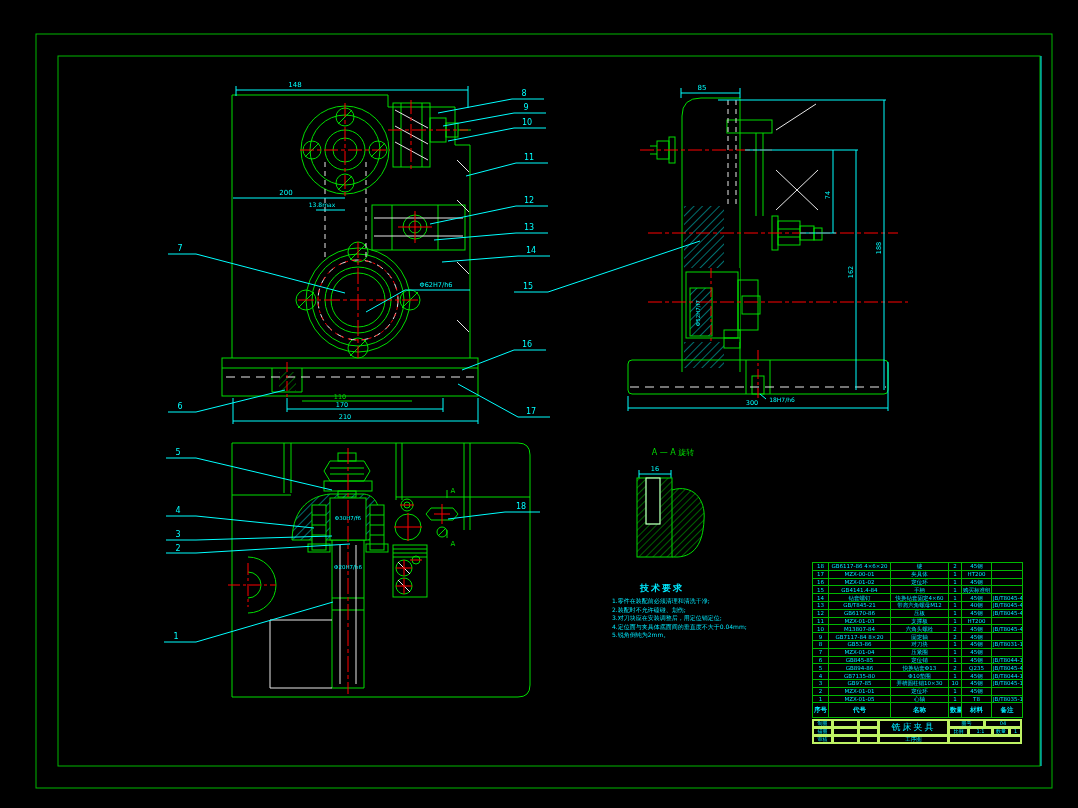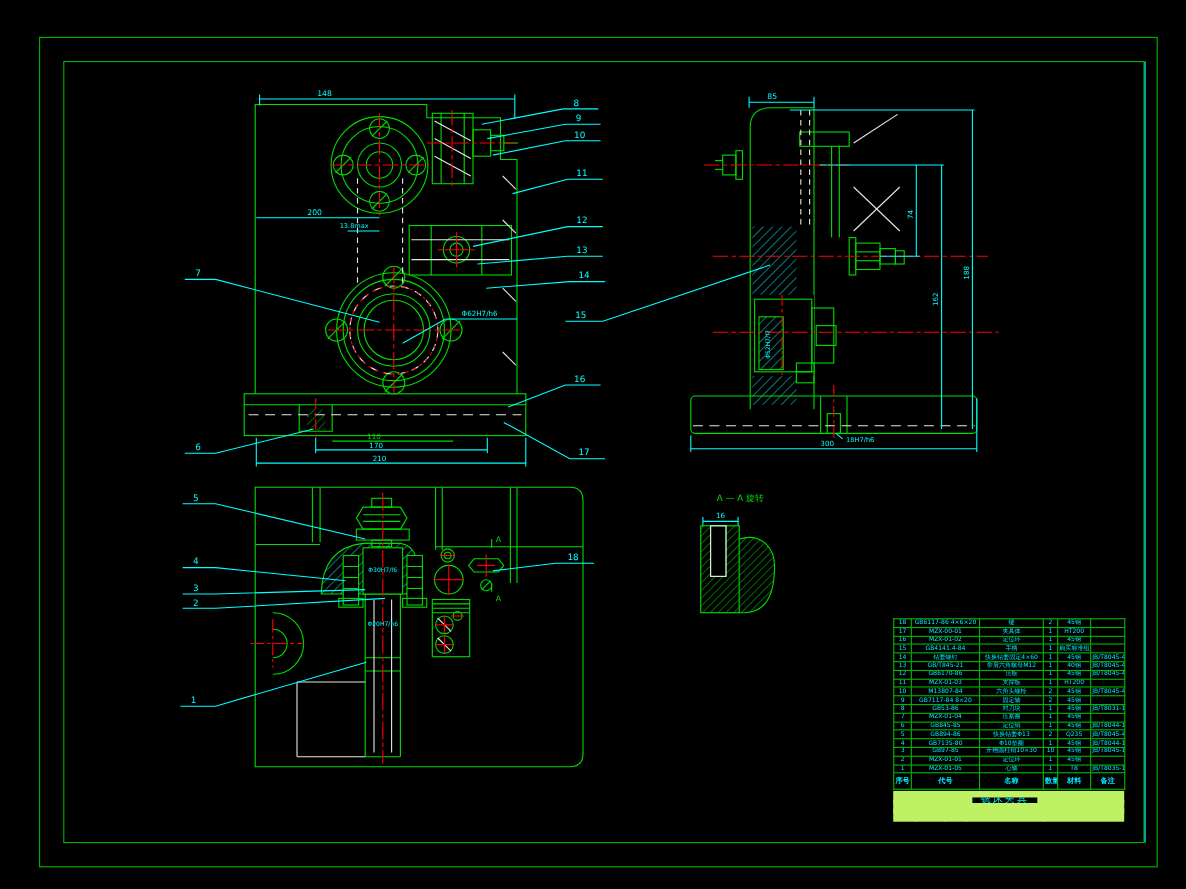--- a/index.html
+++ b/index.html
@@ -10,21 +10,21 @@
   svg text{font-family:"DejaVu Sans",sans-serif;}
 
   
   table.bom{position:absolute;left:812px;top:562px;width:210px;border-collapse:collapse;
             table-layout:fixed;background:transparent;}
   table.bom td{border:1px solid #00b800;color:#00eaff;font-size:5.5px;line-height:6px;
                height:6.8px;padding:0 1px;text-align:center;white-space:nowrap;overflow:hidden;}
   table.bom tr.hdr td{height:14px;font-size:6.5px;color:#00eaff;font-weight:bold;}
 
   
-  .cell{position:absolute;border:6px solid #bef264;color:#00eaff;font-size:5px;line-height:1;
+  .cell{position:absolute;border:2px solid #bef264;color:#00eaff;font-size:5px;line-height:1;
         display:flex;align-items:center;justify-content:center;white-space:nowrap;overflow:hidden;
         background:transparent;box-sizing:border-box;}
   .cell.big{font-size:9px;letter-spacing:2px;}
 
   
   .techreq{position:absolute;left:612px;top:582px;width:150px;color:#00eaff;}
   .techreq .tr-title{font-size:9px;letter-spacing:2px;margin-left:28px;margin-bottom:2px;font-weight:bold;}
   .techreq .tr-line{font-size:6px;line-height:8.6px;white-space:nowrap;}
 </style>
 </head>
@@ -365,20 +365,30 @@
     <text x="529" y="203">12</text>
     <text x="529" y="230">13</text>
     <text x="531" y="253">14</text>
     <text x="528" y="289">15</text>
     <text x="527" y="347">16</text>
     <text x="531" y="414">17</text>
     <text x="521" y="509">18</text>
   </g>
 </svg>
 
+<div class="techreq">
+  <div class="tr-title">技术要求</div>
+  <div id="tech-lines">
+        <div class="tr-line">1.零件在装配前必须清理和清洗干净;</div>
+        <div class="tr-line">2.装配时不允许磕碰、划伤;</div>
+        <div class="tr-line">3.对刀块应在安装调整后，用定位销定位;</div>
+        <div class="tr-line">4.定位面与夹具体底面间的垂直度不大于0.04mm;</div>
+        <div class="tr-line">5.锐角倒钝为2mm。</div>
+      </div>
+</div>
 
 <table class="bom">
   <colgroup>
     <col style="width:16px">
         <col style="width:62px">
         <col style="width:58px">
     <col style="width:13px">
         <col style="width:30px">
         <col style="width:31px">
   </colgroup>

